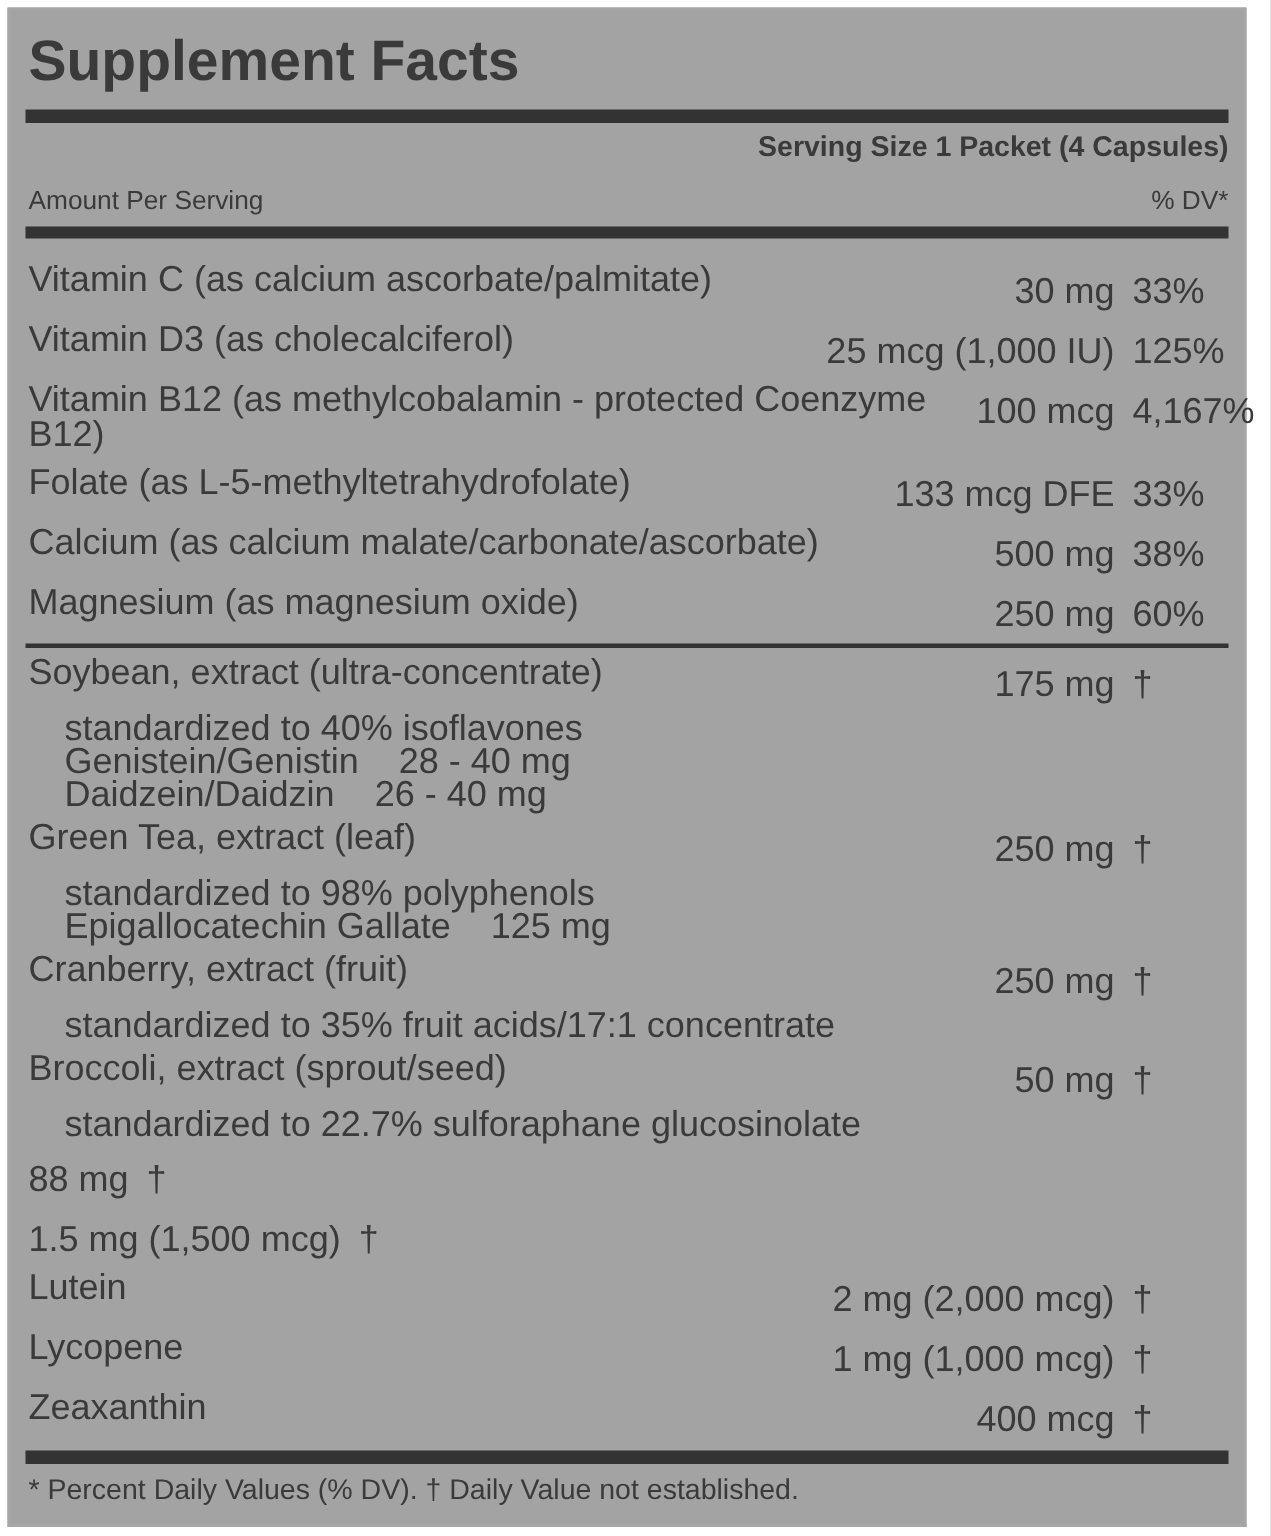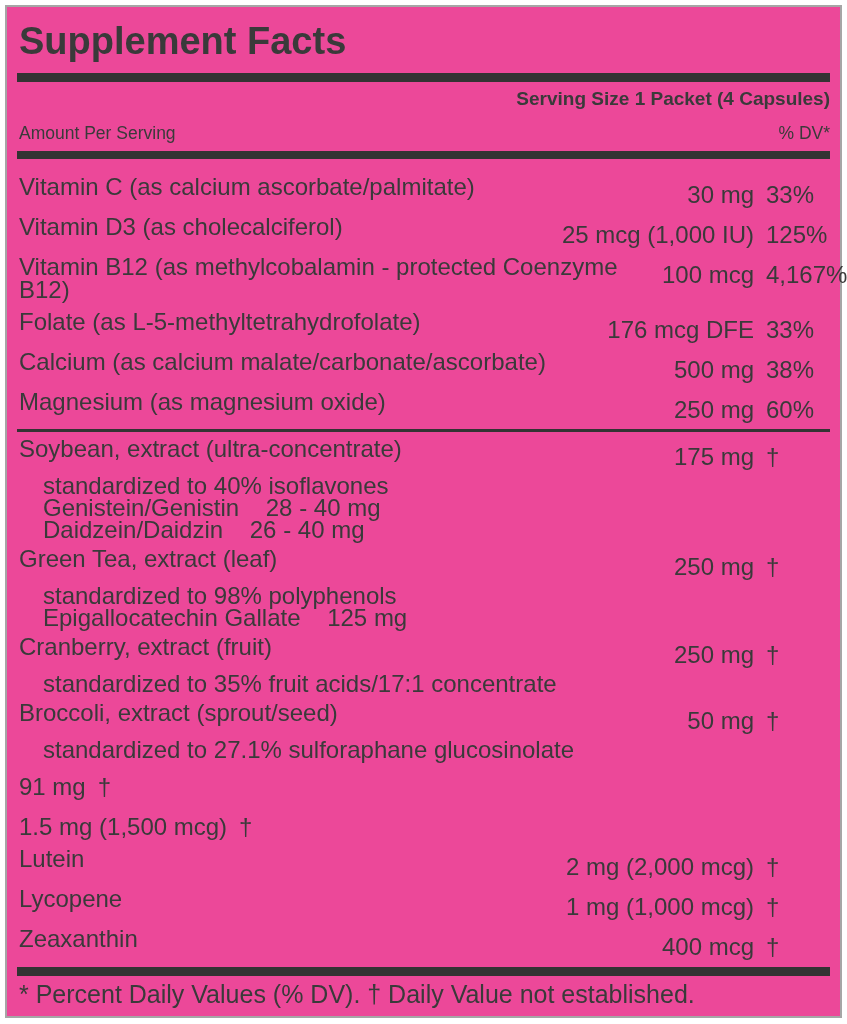--- a/index.html
+++ b/index.html
@@ -6,24 +6,24 @@
     margin: 0;
     padding: 0;
     background: #ffffff;
     width: 847px;
     height: 1024px;
     overflow: hidden;
     font-family: "Liberation Sans", sans-serif;
     color: #3a3a3a;
   }
   .facts-box {
-    margin: 5px 5px 0 5px;
+    margin: 5px 16px 0 5px;
     border: 2px solid #a6a6a6;
     padding: 0 10px;
-    background: #ec4899;
+    background: #a3a3a3;
   }
   .title {
     font-size: 38px;
     font-weight: bold;
     line-height: 44px;
     padding: 12px 2px 10px 2px;
     color: #3a3a3a;
   }
   .bar-thick {
     height: 9px;
@@ -82,21 +82,21 @@
     height: 3px;
     background: #333333;
     margin: 3px 0 1px 0;
   }
   .footbar {
     height: 9px;
     background: #333333;
     margin-top: 4px;
   }
   .footnote {
-    font-size: 25px;
+    font-size: 19px;
     line-height: 22px;
     padding: 7px 2px 11px 2px;
   }
   .extras {
     margin: 20px 15px 0 25px;
     font-size: 19.5px;
     line-height: 41px;
   }
   .extras p { margin: 0 0 8px 0; }
 </style>
@@ -134,21 +134,21 @@
     <div class="row-main">
       <span class="name">Vitamin B12 (as methylcobalamin - protected Coenzyme B12)</span>
       <span class="amt">100 mcg</span>
       <span class="dv">4,167%</span>
     </div>
   </div>
 
   <div class="row">
     <div class="row-main">
       <span class="name">Folate (as L-5-methyltetrahydrofolate)</span>
-      <span class="amt">176 mcg DFE</span>
+      <span class="amt">133 mcg DFE</span>
       <span class="dv">33%</span>
     </div>
   </div>
 
   <div class="row">
     <div class="row-main">
       <span class="name">Calcium (as calcium malate/carbonate/ascorbate)</span>
       <span class="amt">500 mg</span>
       <span class="dv">38%</span>
     </div>
@@ -191,26 +191,26 @@
     </div>
   <div class="subs">standardized to 35% fruit acids/17:1 concentrate</div>
       </div>
 
   <div class="row">
     <div class="row-main">
       <span class="name">Broccoli, extract (sprout/seed)</span>
       <span class="amt">50 mg</span>
       <span class="dv">†</span>
     </div>
-  <div class="subs">standardized to 27.1% sulforaphane glucosinolate</div>
-      </div>
-
-  <div class="row">
-    <div class="row-main">
-      <span class="amt">91 mg</span>
+  <div class="subs">standardized to 22.7% sulforaphane glucosinolate</div>
+      </div>
+
+  <div class="row">
+    <div class="row-main">
+      <span class="amt">88 mg</span>
       <span class="dv">†</span>
     </div>
   </div>
 
   <div class="row">
     <div class="row-main">
       <span class="amt">1.5 mg (1,500 mcg)</span>
       <span class="dv">†</span>
     </div>
   </div>

